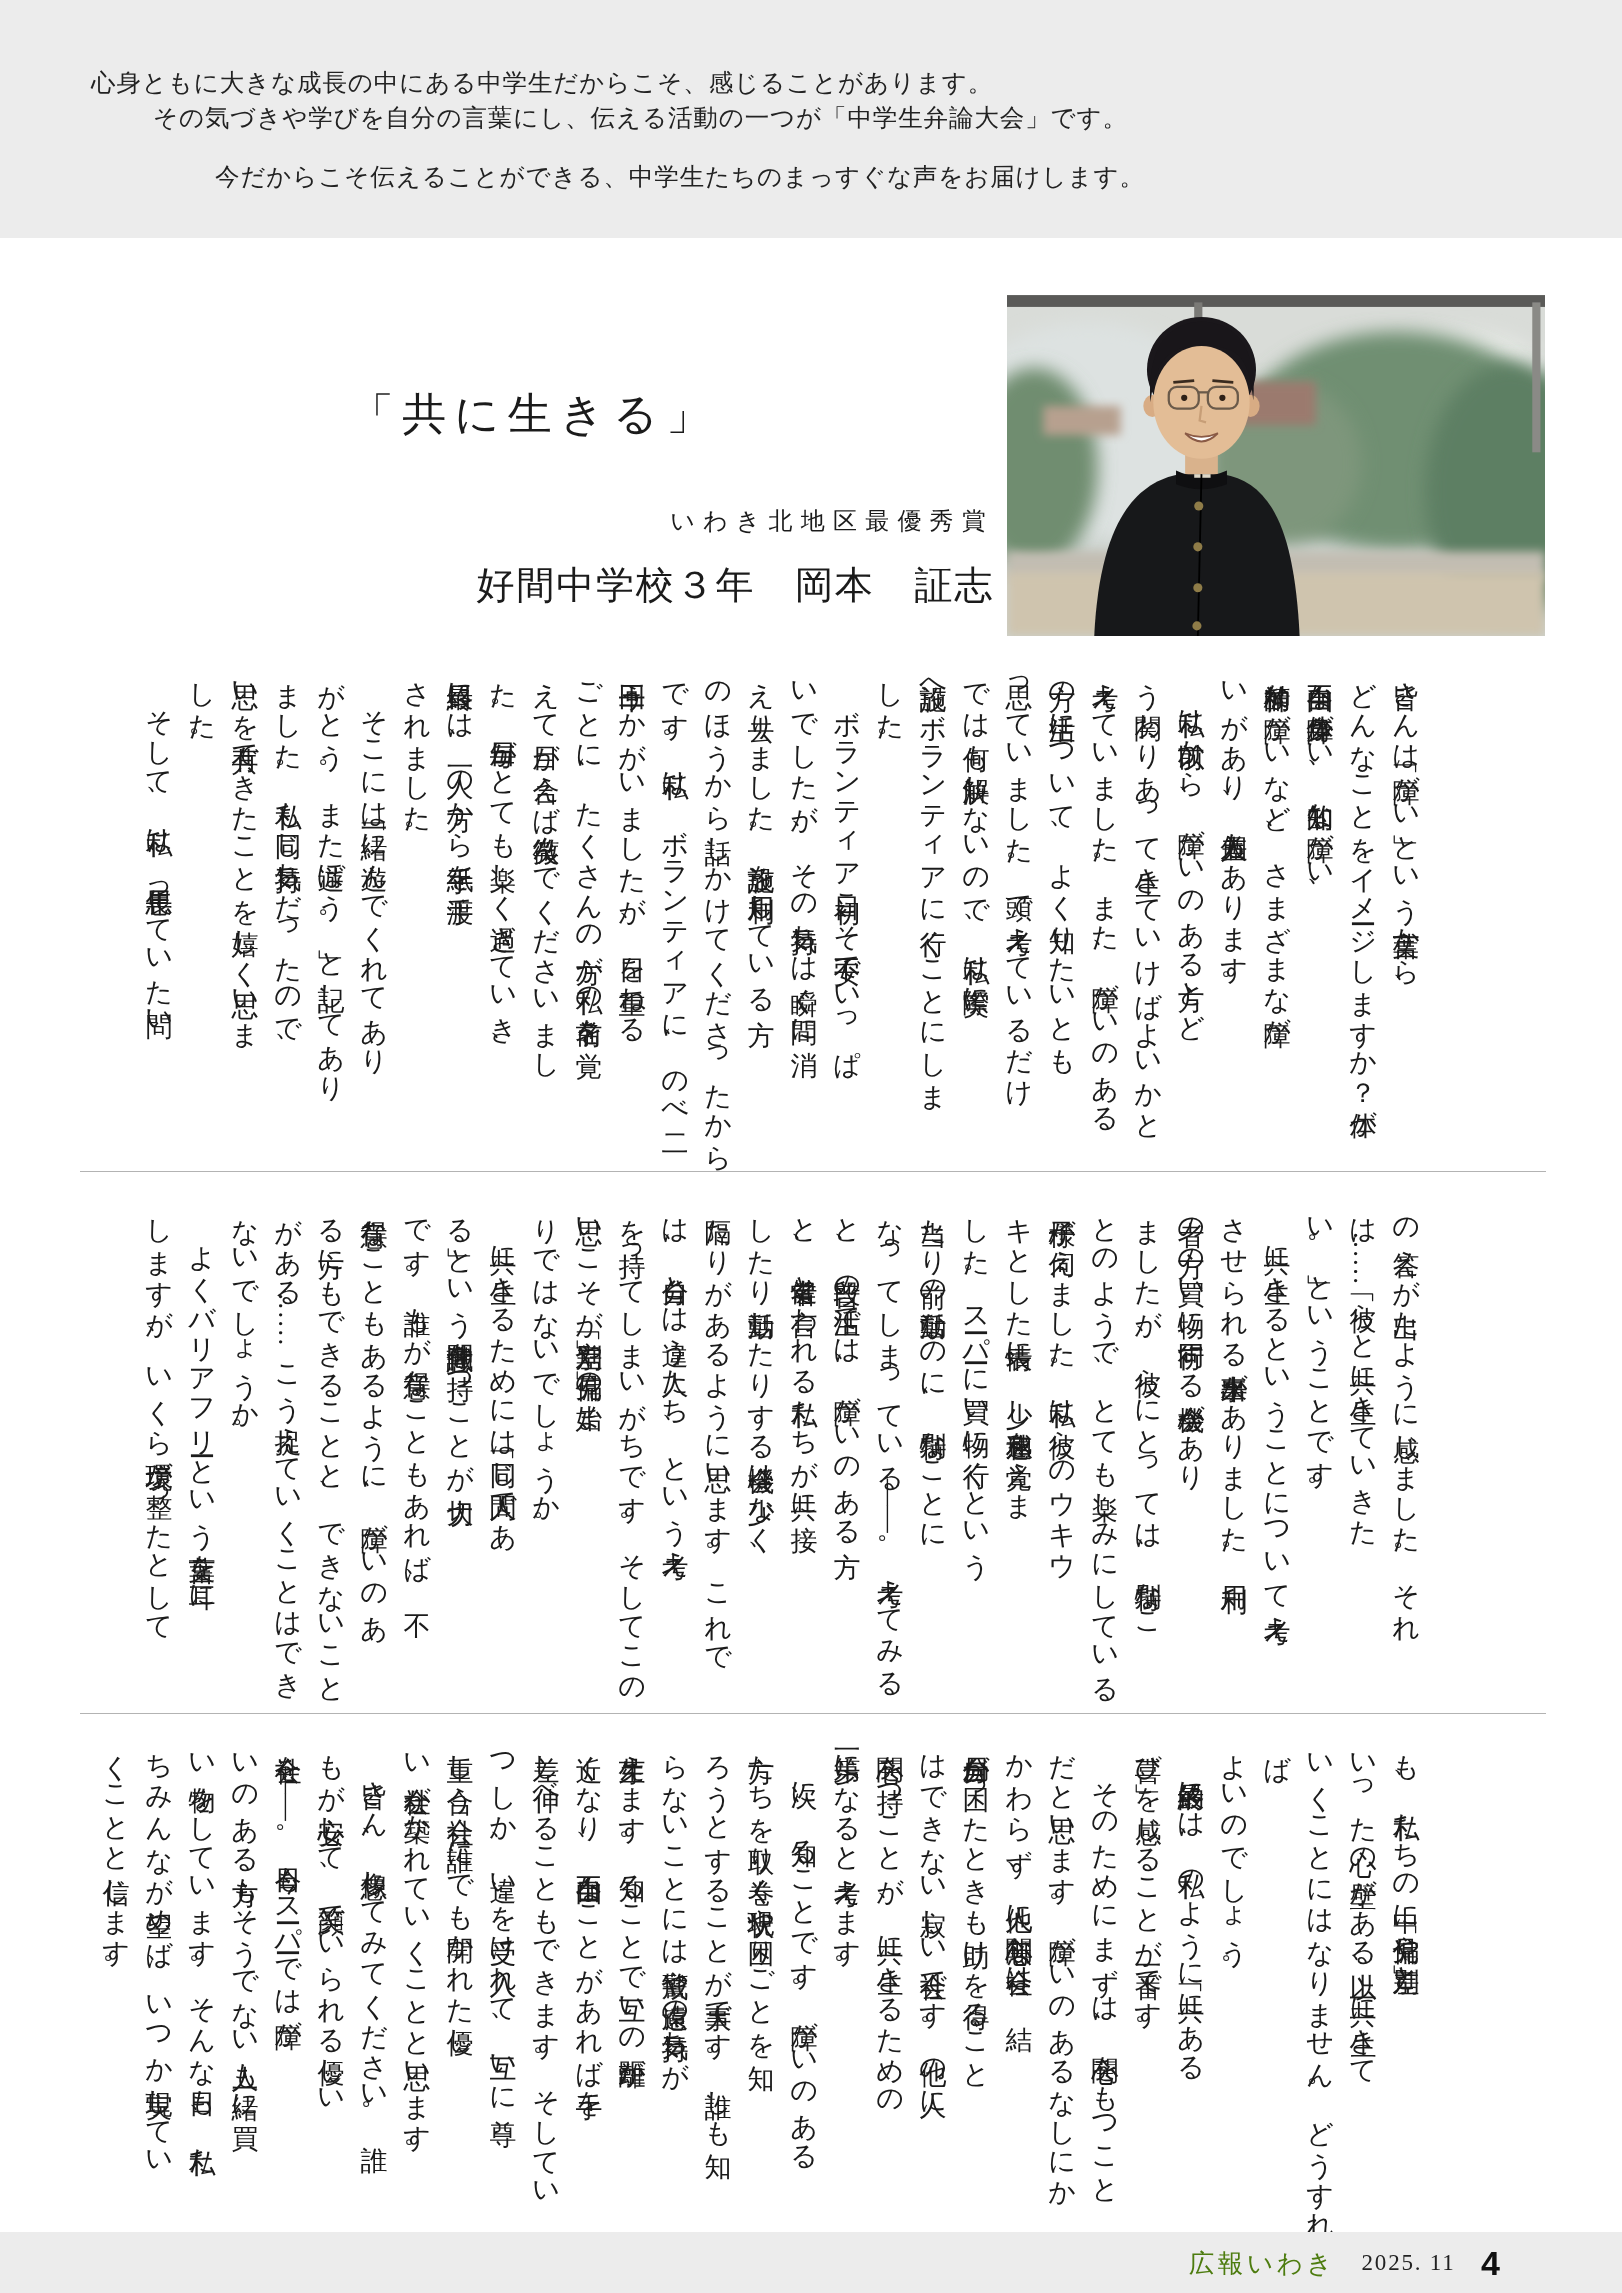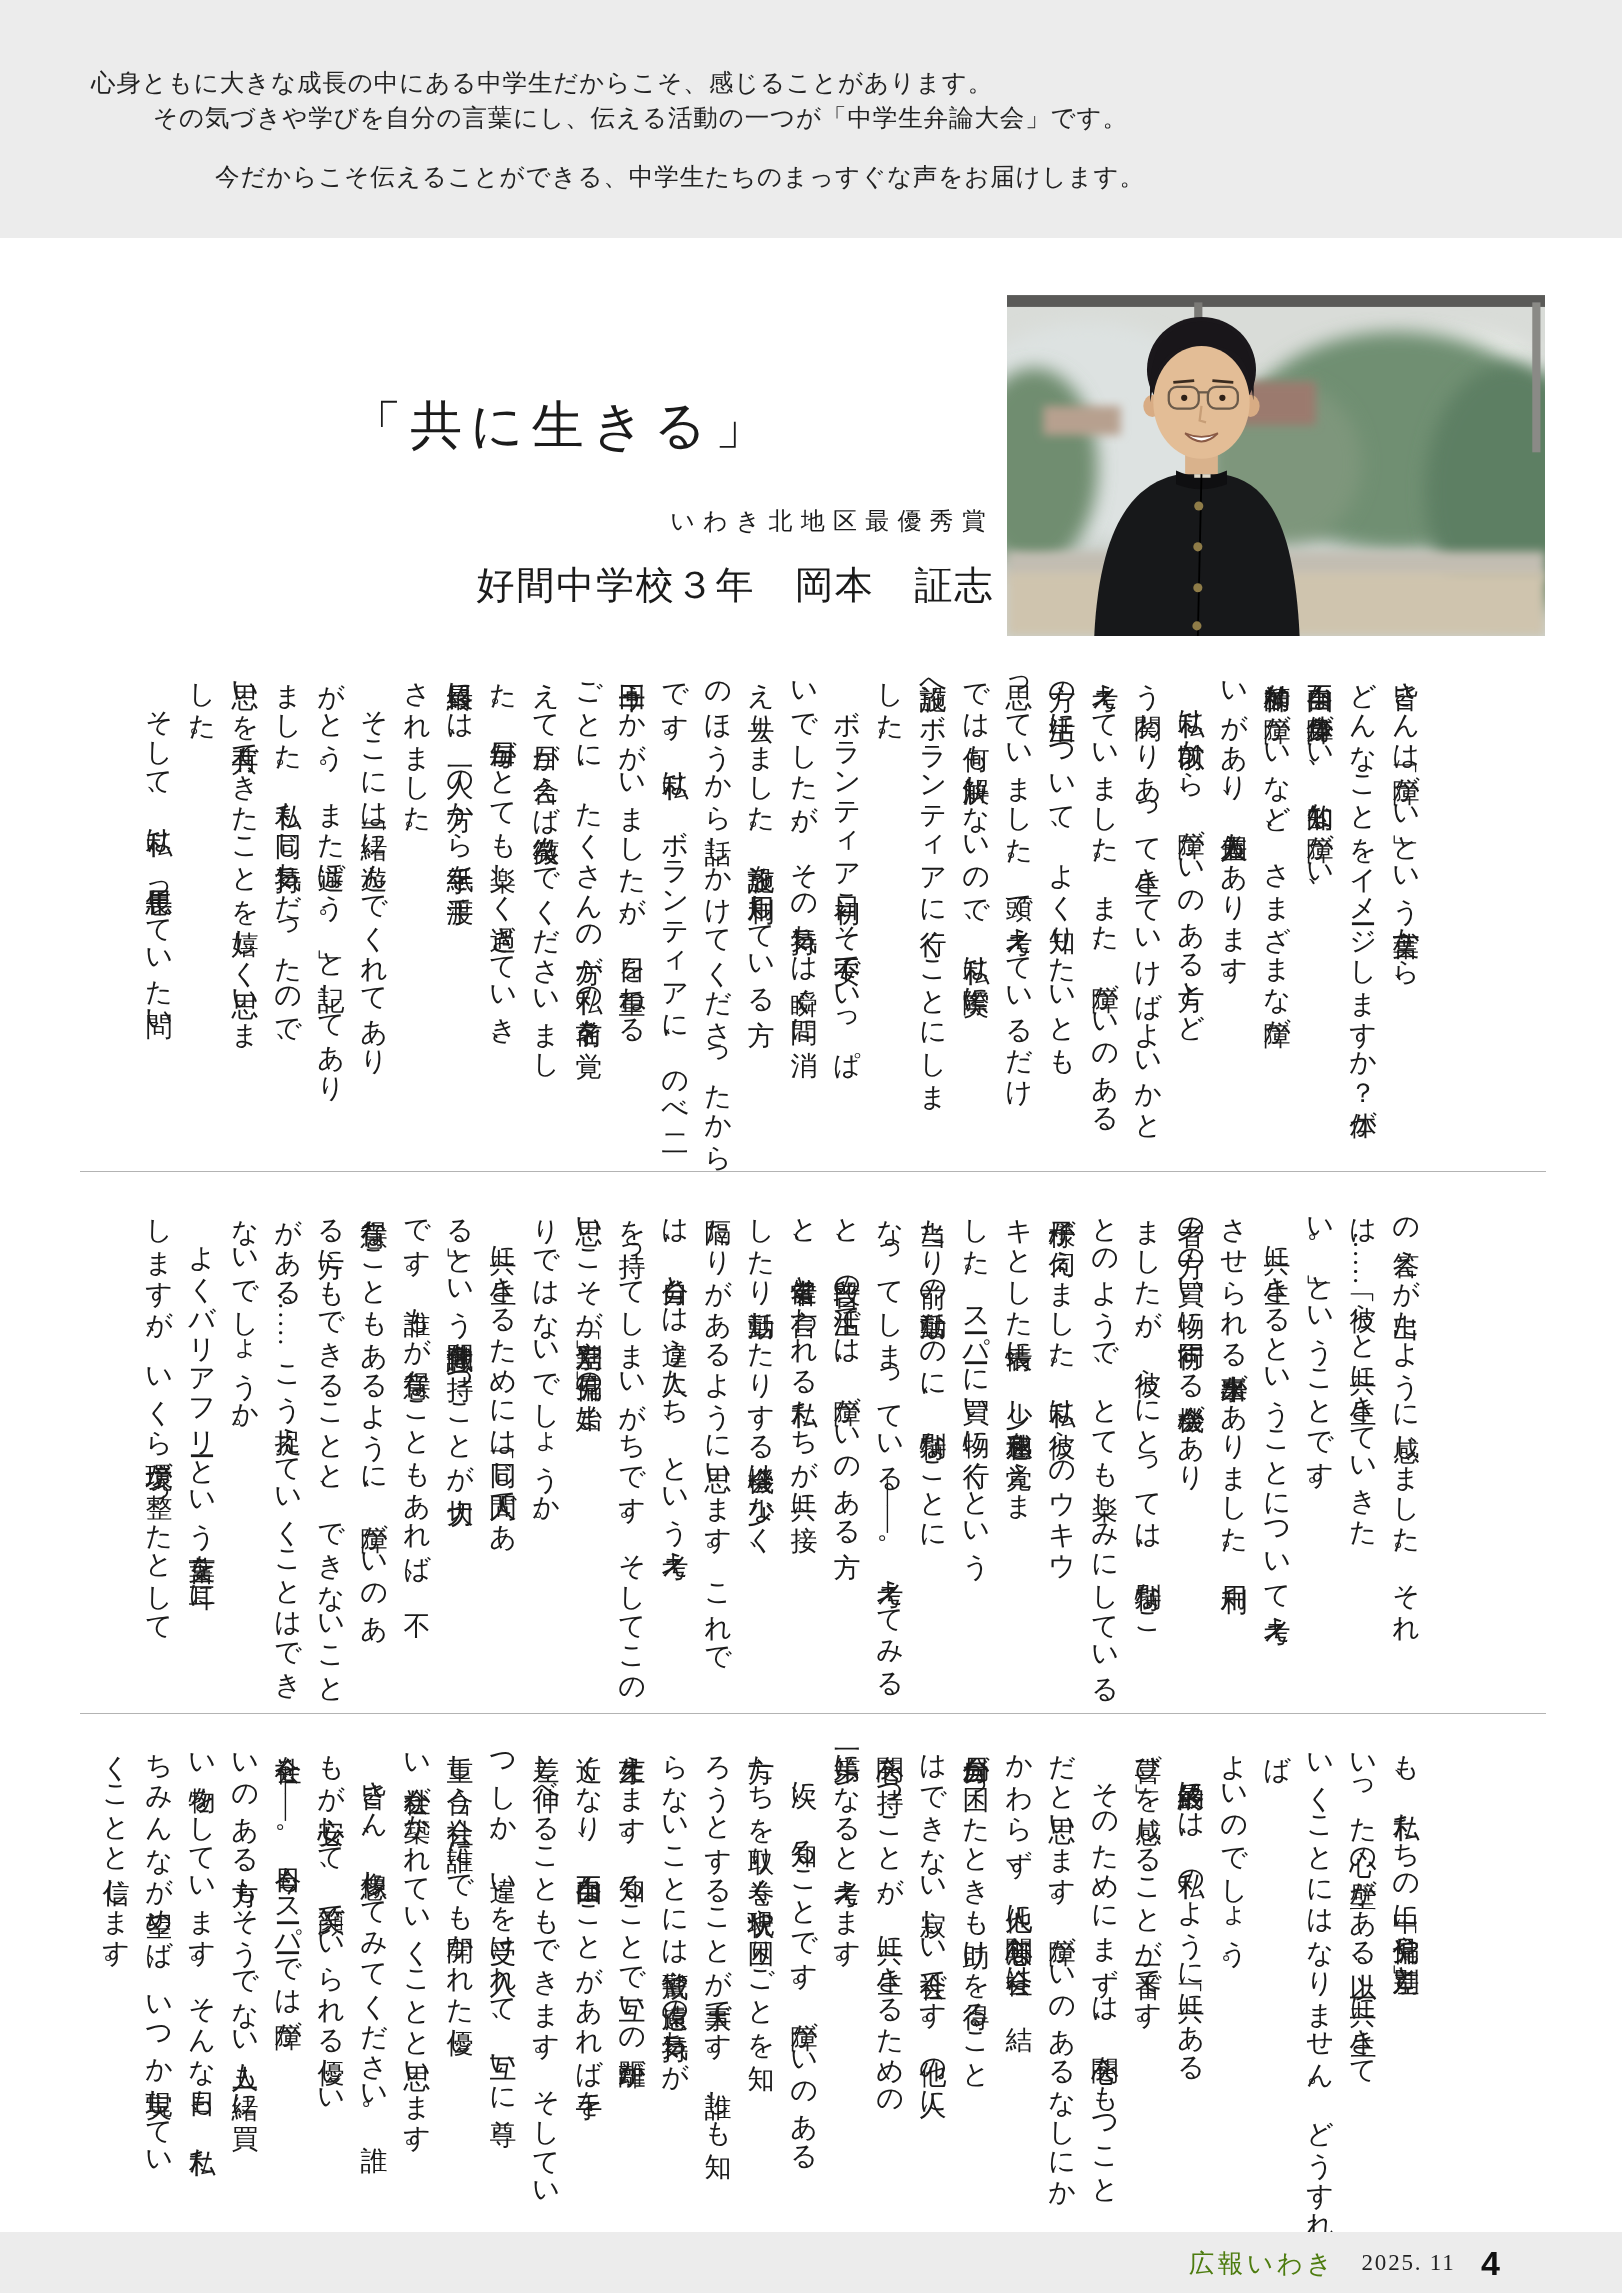--- a/index.html
+++ b/index.html
@@ -17,21 +17,21 @@
     position:absolute;font-size:24.5px;letter-spacing:0.9px;color:#222;
     white-space:nowrap;
   }
   .banner-line.l1{left:91px;top:50px;margin-top:16px;}
   .banner-line.l2{left:153px;top:101px;}
   .banner-line.l3{left:215px;top:160px;}
 
   
   .title{
     position:absolute;left:350px;top:356px;
-    font-size:52px;letter-spacing:8.2px;font-weight:400;white-space:nowrap;
+    font-size:44px;letter-spacing:8.2px;font-weight:400;white-space:nowrap;
   }
   .award{
     position:absolute;right:629px;top:505px;
     font-size:24px;letter-spacing:8.2px;white-space:nowrap;
   }
   .author{
     position:absolute;right:629px;top:560px;
     font-size:38px;letter-spacing:1.8px;white-space:nowrap;
   }
 

